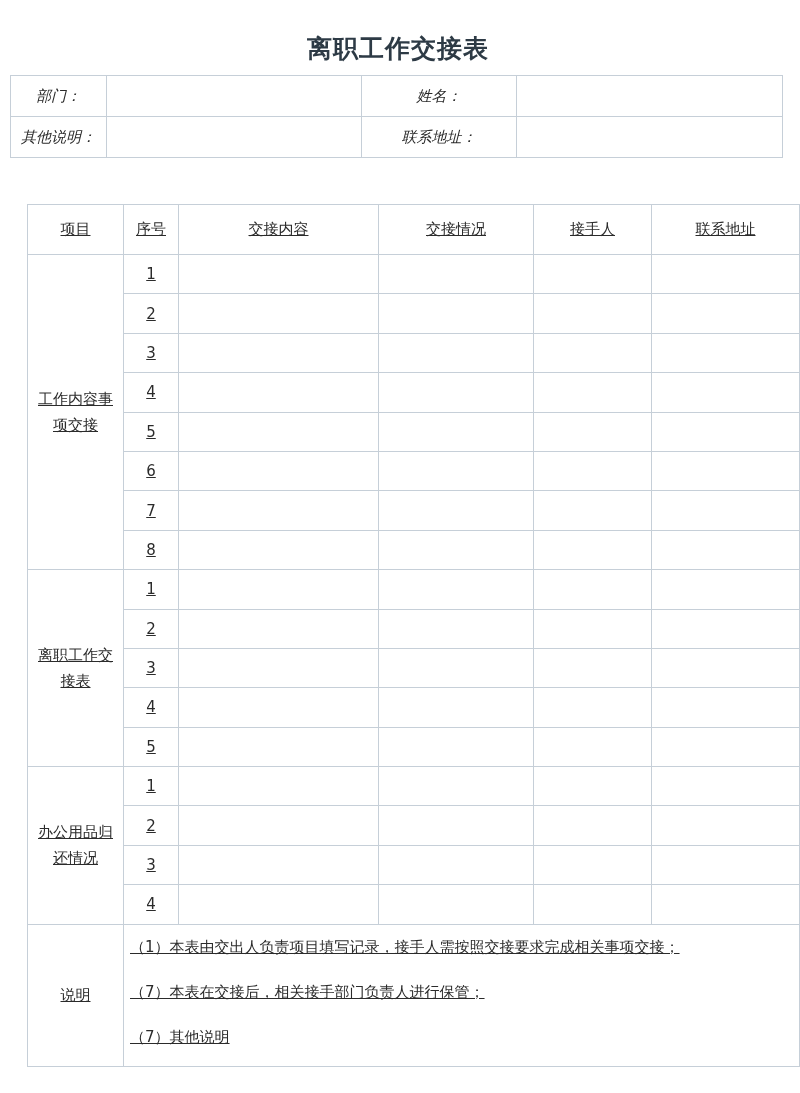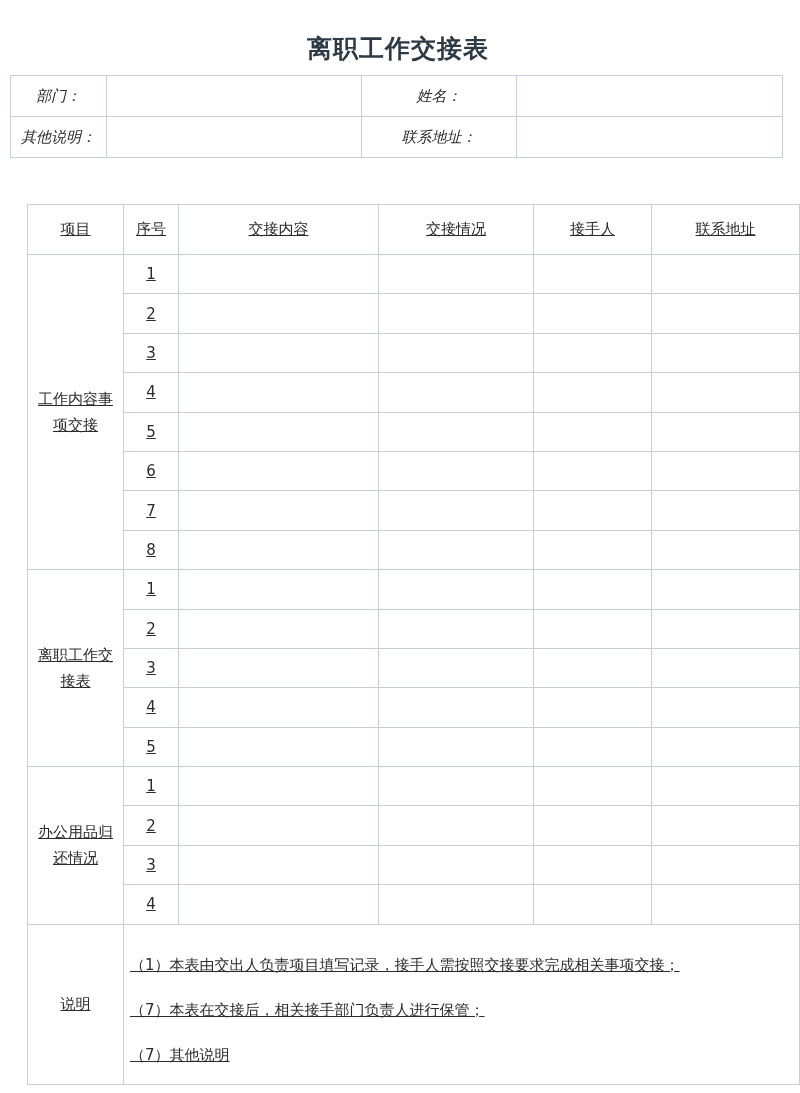--- a/index.html
+++ b/index.html
@@ -9,21 +9,21 @@
            font-size: 25px; font-weight: bold; color: #2d3a45; letter-spacing: 1px; }
   table { border-collapse: collapse; position: absolute; table-layout: fixed; }
   td { border: 1px solid #c6cfd8; font-size: 15px; text-align: center; vertical-align: middle;
        padding: 0; color: #2b2b2b; }
   #info { left: 10px; top: 75px; width: 772px; font-style: italic; }
   #info td { height: 40px; }
   #main { left: 27px; top: 204px; width: 772px; text-decoration: underline; }
   #main tr.head td { height: 49px; }
   #main tr.row td { height: 38.4px; }
   .group-label { line-height: 26px; padding: 0 8px; }
-  .notes-cell { text-align: left; padding: 18px 0 6px 6px; }
+  .notes-cell { text-align: left; padding: 0 0 6px 6px; }
   .note-line { height: 45px; line-height: 45px; font-size: 15px; }
 </style>
 </head>
 <body>
 
 <div class="title">离职工作交接表</div>
 
 <table id="info">
   <colgroup>
     <col style="width:96px">

